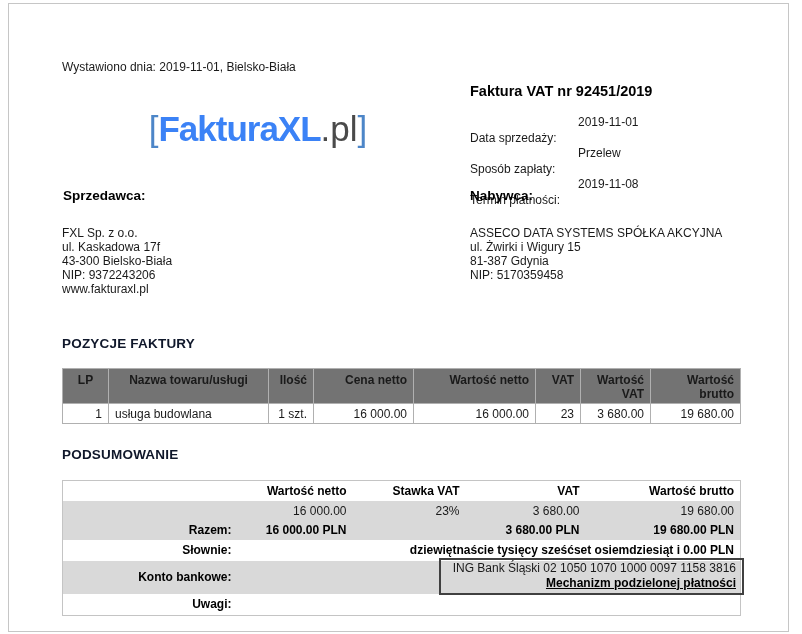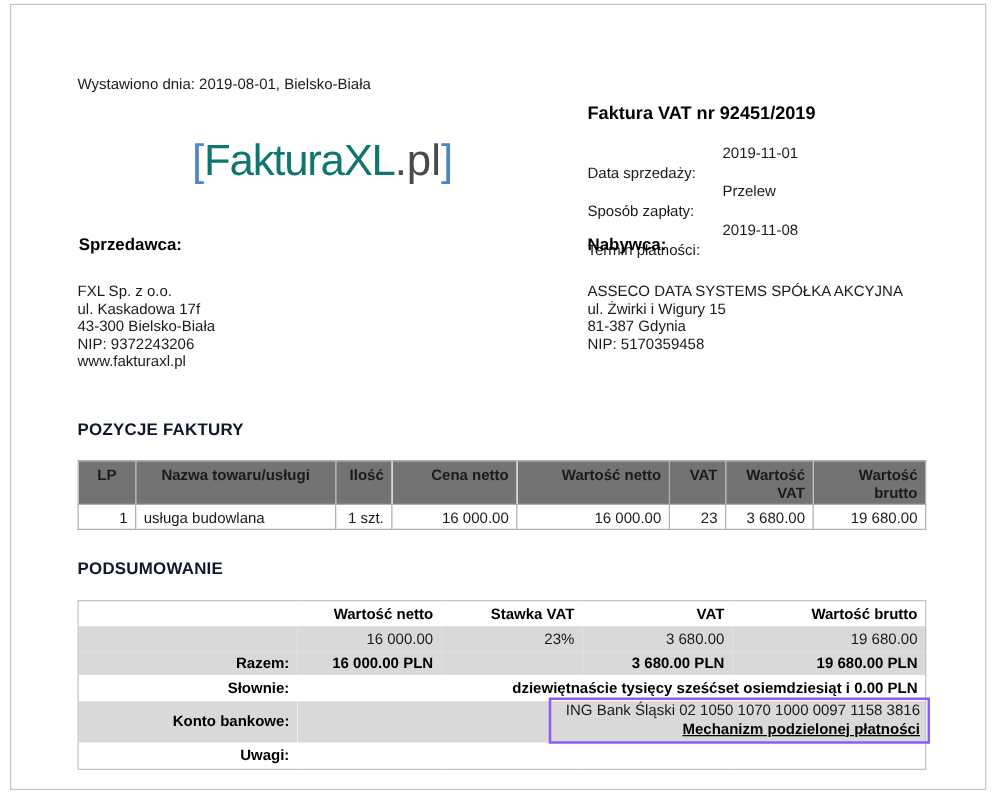--- a/index.html
+++ b/index.html
@@ -14,21 +14,21 @@
   .abs { position:absolute; }
   .frame {
     position:absolute; left:8px; top:3px; width:781px; height:629px;
     border:1px solid #c6c6c6; background:#fff;
   }
   .issued { left:62px; top:60px; font-size:12px; color:#1a1a1a; }
 
   .logo { left:120px; top:108px; width:276px; text-align:center;
           font-size:35px; line-height:42px; white-space:nowrap; }
   .logo .bracket { color:#4d86c8; font-weight:400; }
-  .logo .brand   { color:#0f766e; font-weight:400; letter-spacing:-1px; }
+  .logo .brand   { color:#3b82f6; font-weight:700; letter-spacing:-1px; }
   .logo .tld     { color:#4a4a4a; font-weight:400; }
 
   .inv-title { left:470px; top:83px; font-size:14.5px; font-weight:700; color:#000; }
   .inv-details { left:470px; top:115px; font-size:12px; line-height:15px; }
   .detail-row { display:flex; }
   .detail-label { width:108px;margin-top:16px; }
 
   .party-heading { font-size:13.5px; font-weight:700; color:#000; }
   .party-lines { font-size:12px; line-height:14px; }
 
@@ -52,33 +52,33 @@
   .r-hdr td    { height:20px; }
   .r-vals td   { height:20px; }
   .r-razem td  { height:19px; }
   .r-slownie td{ height:21px; }
   .r-konto td  { height:33px; }
   .r-uwagi td  { height:22px; }
 
   .bank-cell { position:relative; }
   .bank-box {
     position:absolute; top:-3px; right:-4px;
-    border:2px solid #8b5cf6; padding:1px 6px 2px 12px;
+    border:2px solid #404040; padding:1px 6px 2px 12px;
     text-align:right; line-height:15px; white-space:nowrap;
     background:transparent;
   }
   .bank-line1 { font-weight:400; color:#1a1a1a; }
   .bank-line2 { font-weight:700; color:#000;text-decoration:underline; }
 </style>
 </head>
 <body>
 
 <div class="frame"></div>
 
-<div class="abs issued">Wystawiono dnia: 2019-08-01, Bielsko-Biała</div>
+<div class="abs issued">Wystawiono dnia: 2019-11-01, Bielsko-Biała</div>
 
 <div class="abs logo">
   <span class="bracket">[</span><span class="brand">FakturaXL</span><span class="tld">.pl</span><span class="bracket">]</span>
 </div>
 
 <div class="abs inv-title">Faktura VAT nr 92451/2019</div>
 
 <div class="abs inv-details">
   <div class="detail-row">
     <span class="detail-label">Data sprzedaży:</span>

